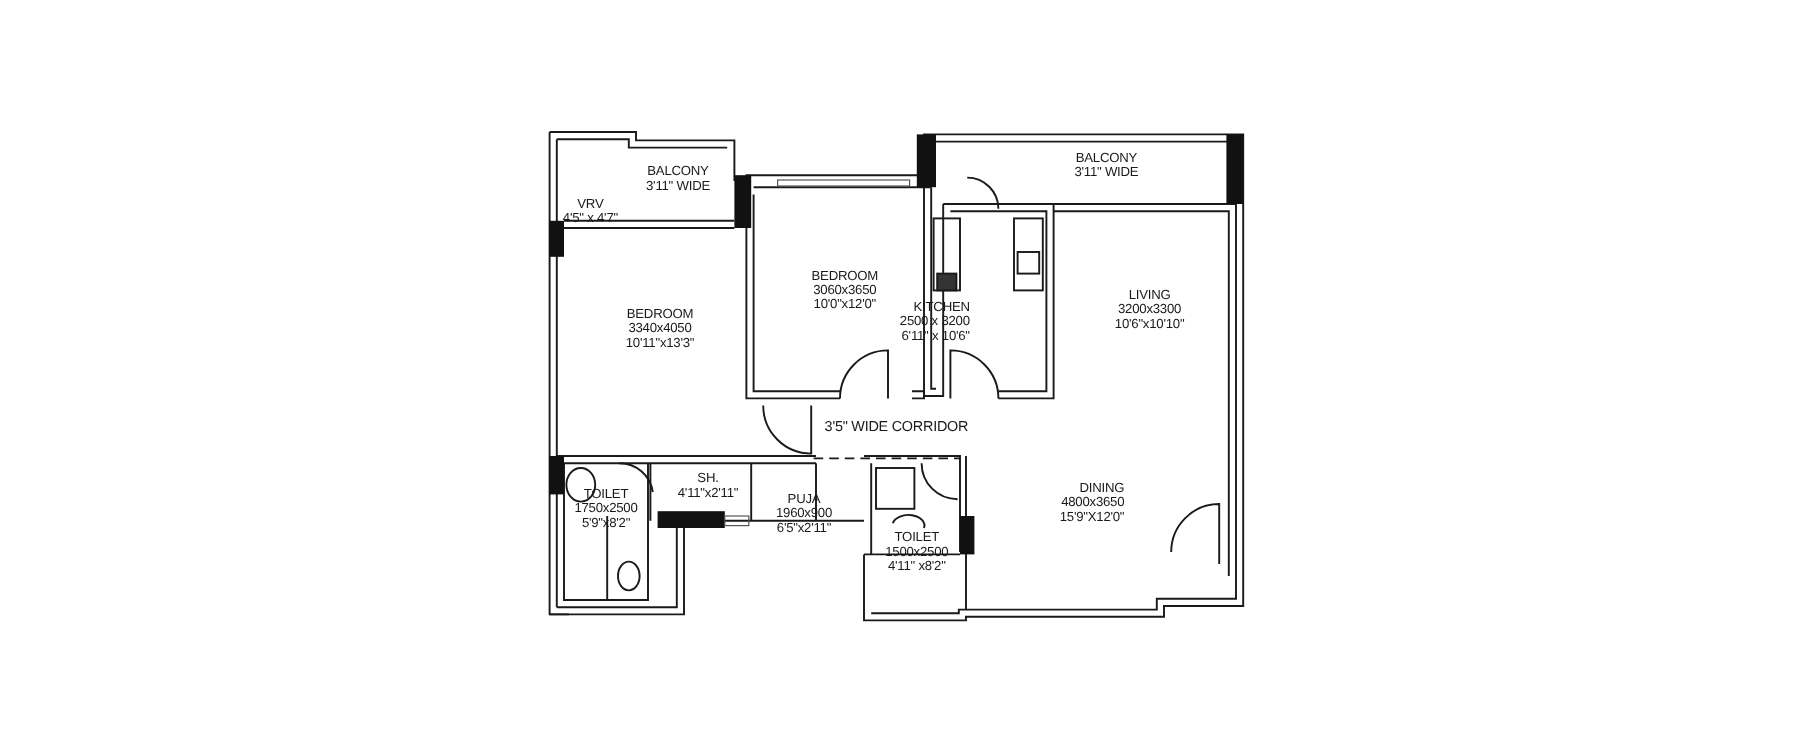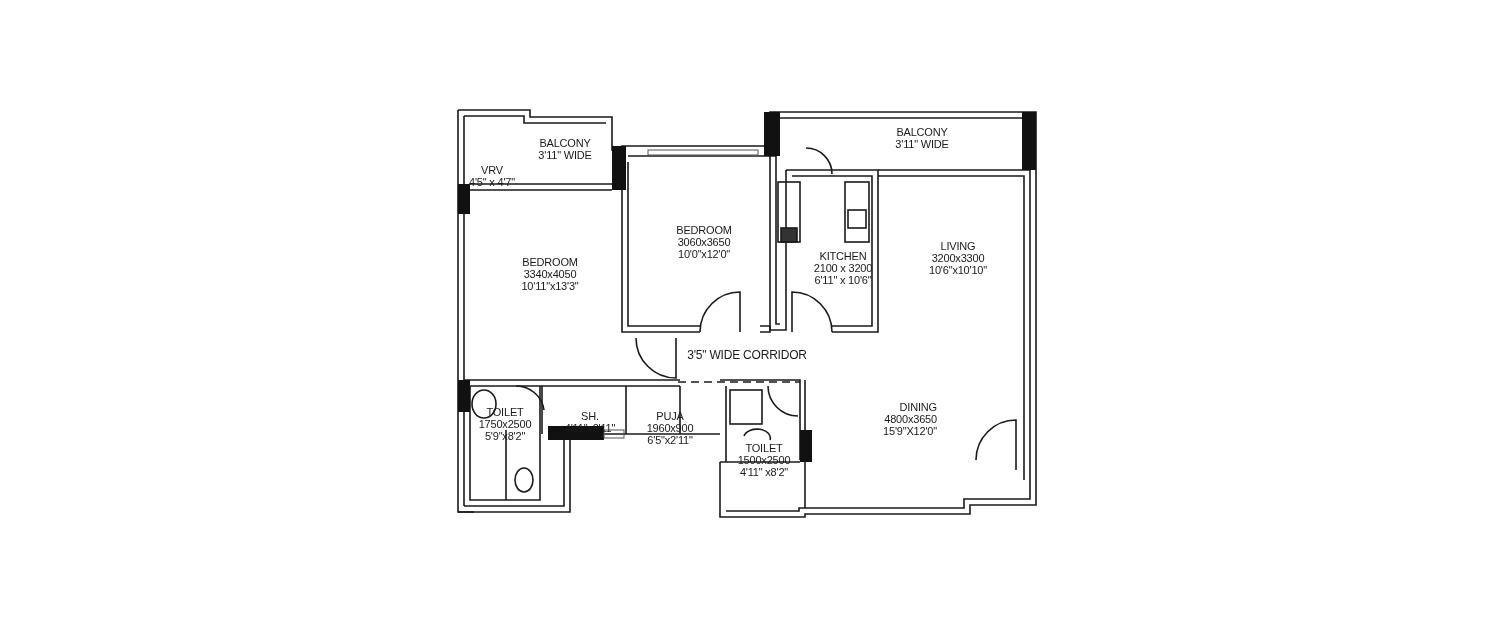--- a/index.html
+++ b/index.html
@@ -107,39 +107,39 @@
 <div class="lbl" style="left:550px;top:256px;">
   <span>BEDROOM</span>
     <span>3340x4050</span>
     <span>10'11"x13'3"</span>
 </div>
 <div class="lbl" style="left:704px;top:224px;">
   <span>BEDROOM</span>
     <span>3060x3650</span>
     <span>10'0"x12'0"</span>
 </div>
-<div class="lbl" style="left:843px;top:250px;">
+<div class="lbl" style="left:779px;top:250px;text-align:right;">
   <span>KITCHEN</span>
-    <span>2100 x 3200</span>
+    <span>2500 x 3200</span>
     <span>6'11" x 10'6"</span>
 </div>
 <div class="lbl" style="left:958px;top:240px;">
   <span>LIVING</span>
     <span>3200x3300</span>
     <span>10'6"x10'10"</span>
 </div>
 <div class="lbl" style="left:747px;top:349px;font-size:12px;">
   <span>3'5" WIDE CORRIDOR</span>
 </div>
 <div class="lbl" style="left:505px;top:406px;">
   <span>TOILET</span>
     <span>1750x2500</span>
     <span>5'9"x8'2"</span>
 </div>
-<div class="lbl" style="left:590px;top:410px;">
+<div class="lbl" style="left:590px;top:393px;">
   <span>SH.</span>
     <span>4'11"x2'11"</span>
 </div>
 <div class="lbl" style="left:670px;top:410px;">
   <span>PUJA</span>
     <span>1960x900</span>
     <span>6'5"x2'11"</span>
 </div>
 <div class="lbl" style="left:764px;top:442px;">
   <span>TOILET</span>

